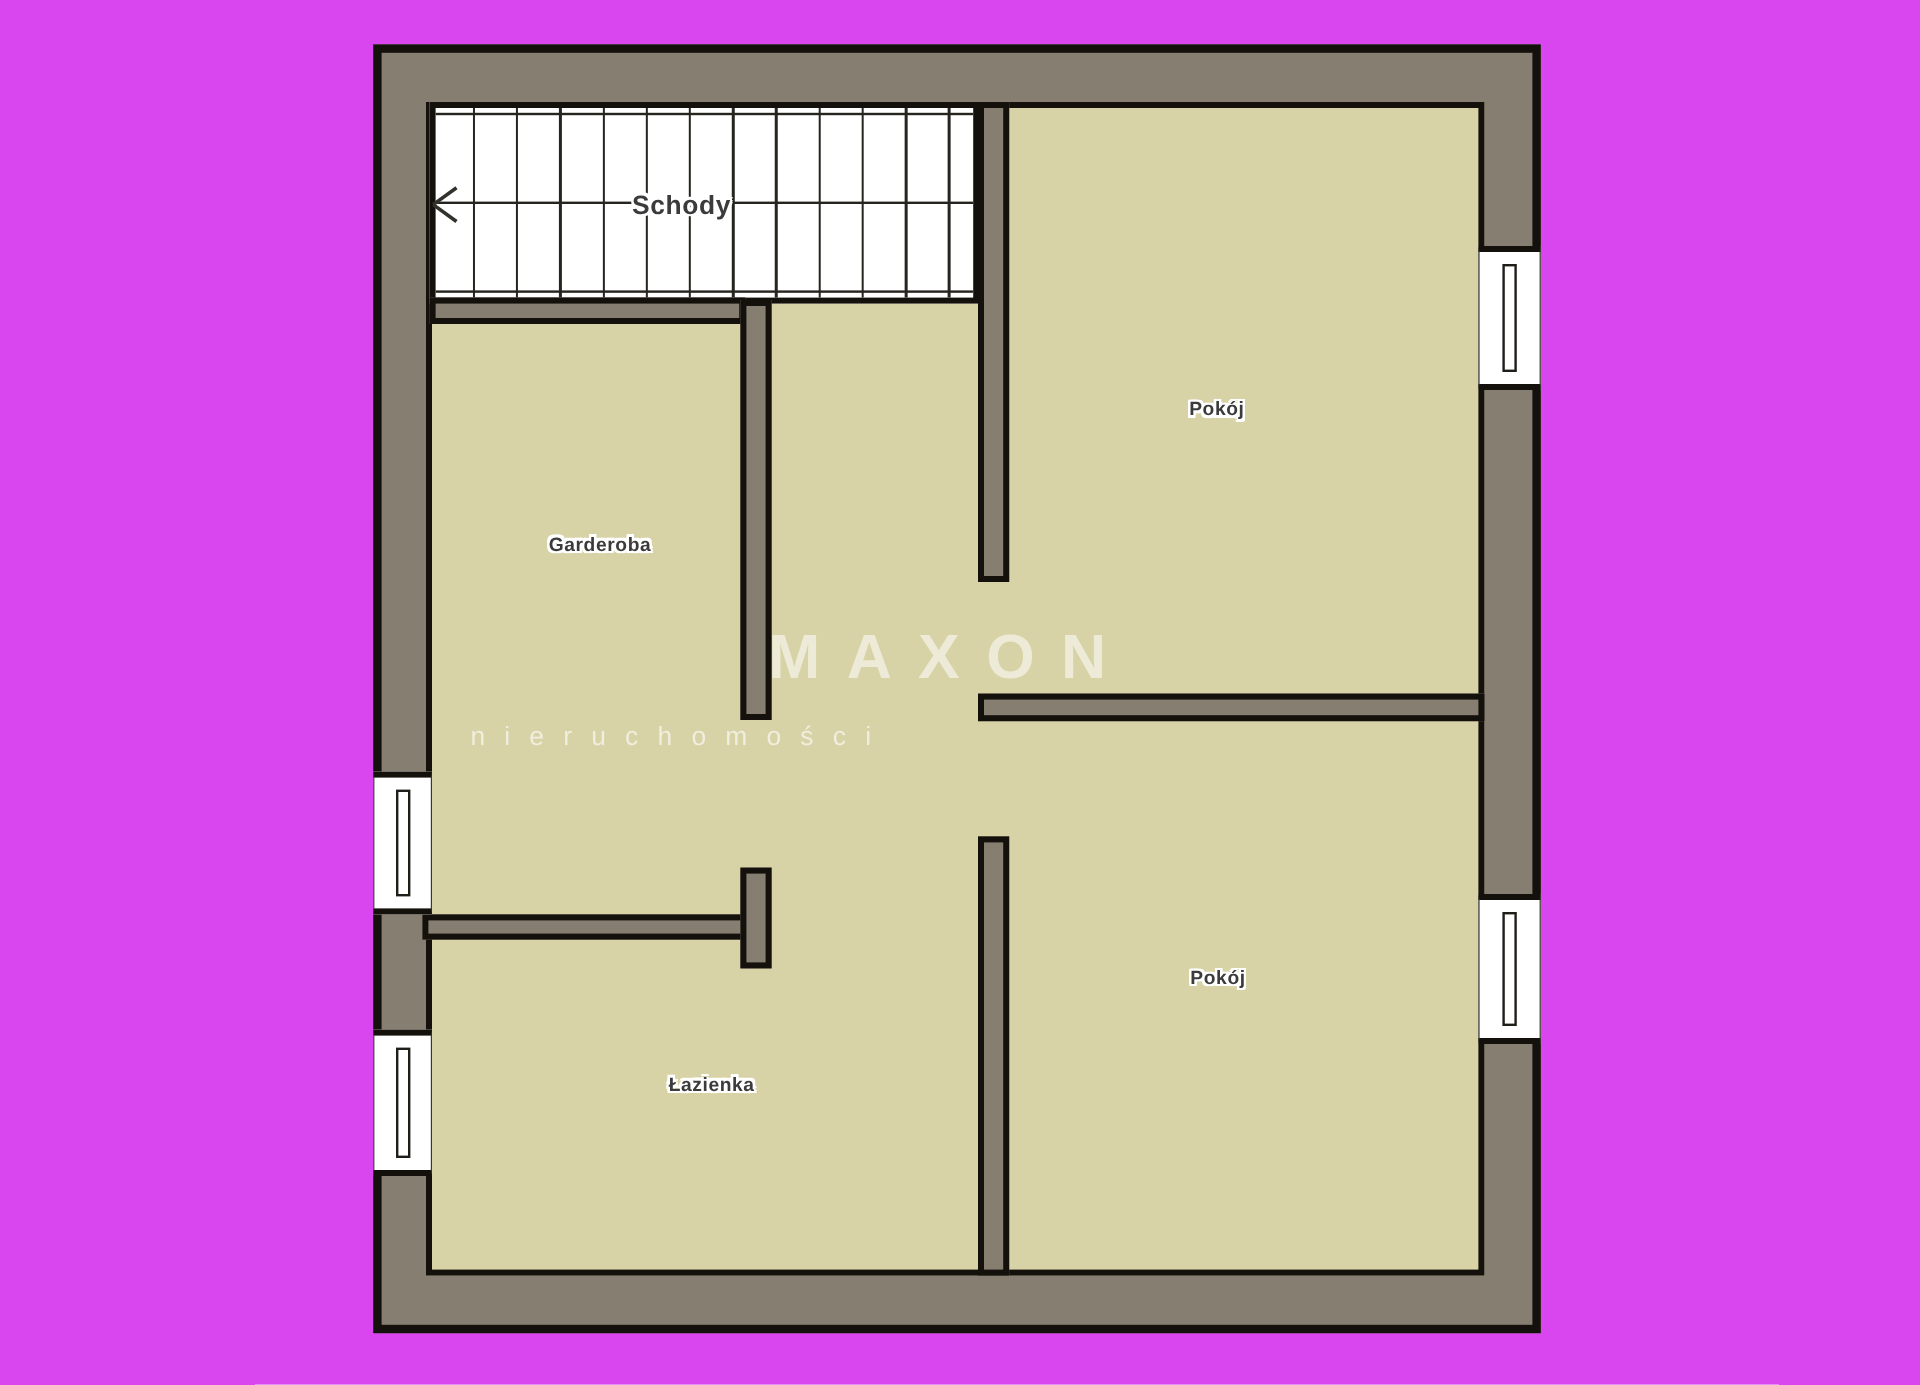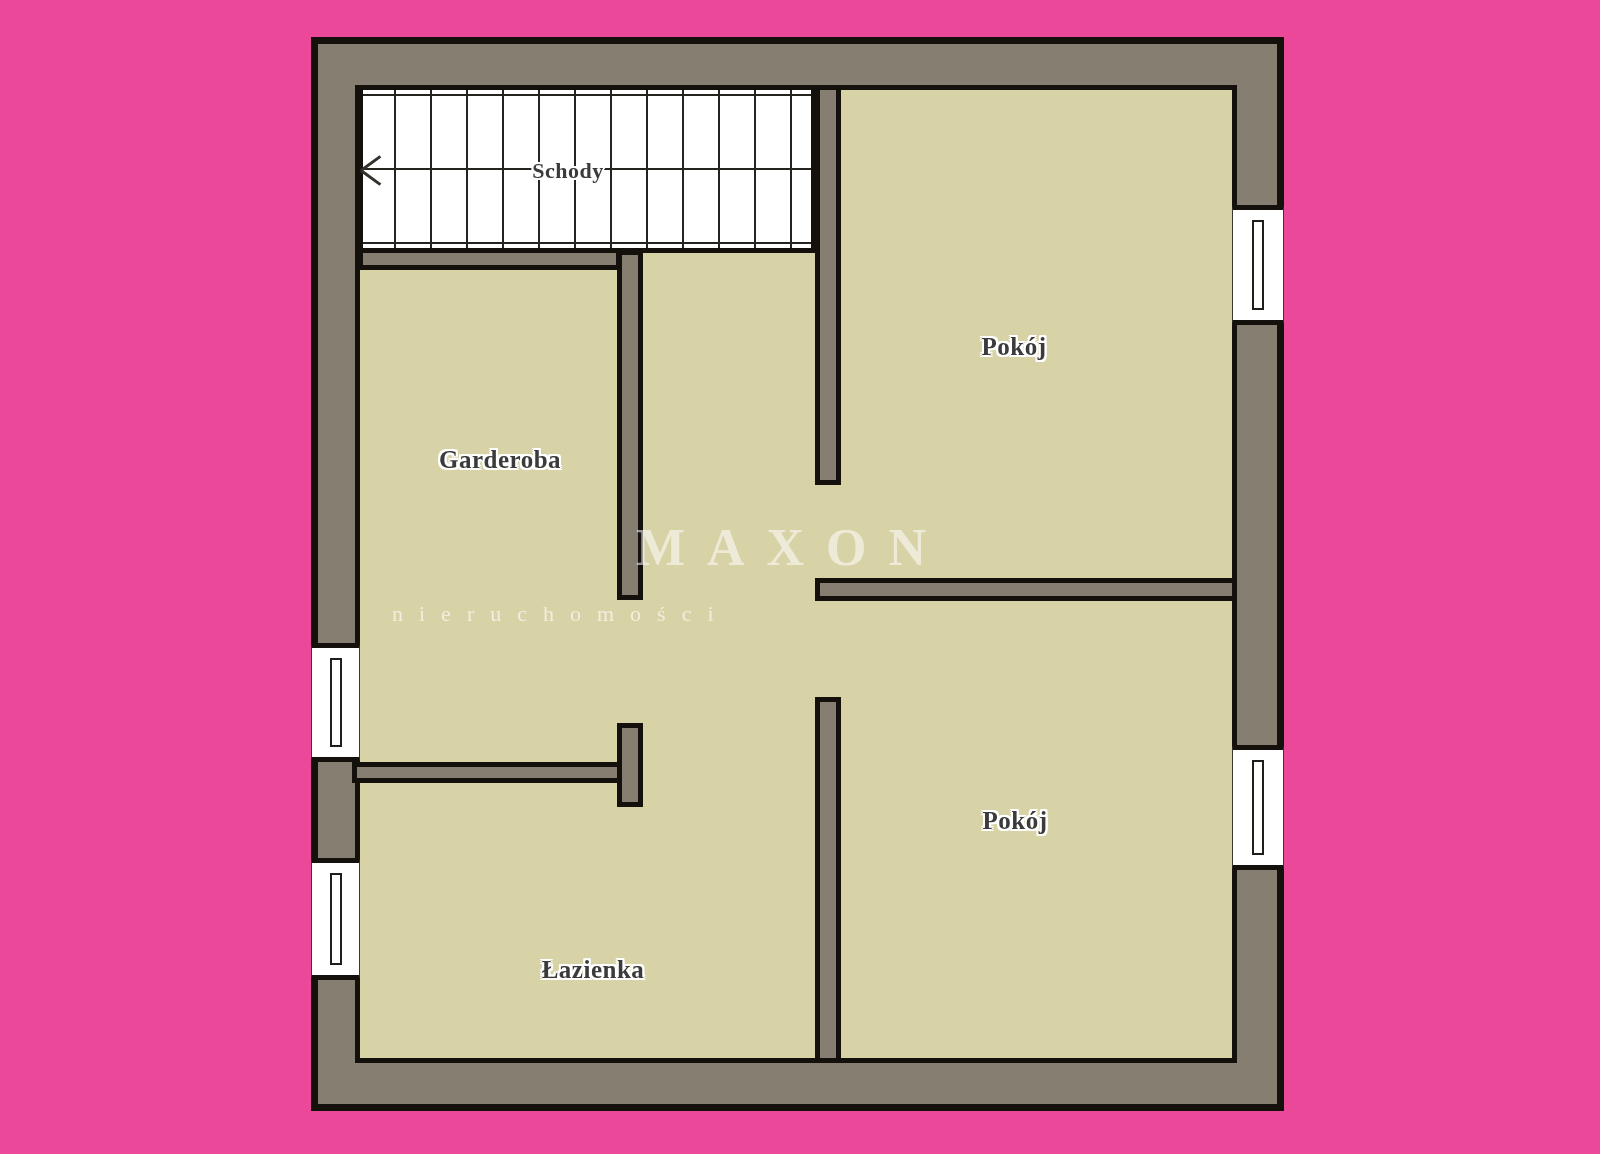--- a/index.html
+++ b/index.html
@@ -1,17 +1,17 @@
 <!DOCTYPE html>
 <html><head>
 <meta charset="utf-8">
 <style>
   html,body{margin:0;padding:0;background:#ffffff;}
-  .canvas{position:relative;width:1600px;height:1154px;background:#ec4899;overflow:hidden;
-          font-family:Liberation Serif, serif;}
+  .canvas{position:relative;width:1600px;height:1154px;background:#d946ef;overflow:hidden;
+          font-family:Liberation Sans, sans-serif;}
   .abs{position:absolute;box-sizing:border-box;}
 
   
   .outer-wall{left:311px;top:37px;width:973px;height:1074px;background:#867e71;border:7px solid #14110d;z-index:1;}
   .floor{left:355px;top:85px;width:882px;height:978px;background:#d8d2a7;border:5px solid #14110d;z-index:2;}
 
   
   .stairs{left:358px;top:85px;width:458px;height:168px;background:#ffffff;border:5px solid #14110d;z-index:3;}
   .treads{position:absolute;left:0;top:0;right:0;bottom:0;
           background:repeating-linear-gradient(to right,transparent 0 34px,#26241f 34px 36px);
@@ -38,29 +38,29 @@
   .window{background:#ffffff;border-top:5px solid #14110d;border-bottom:5px solid #14110d;
           border-left:1px solid #3a382f;border-right:1px solid #3a382f;z-index:4;}
   .win-left-1{left:311px;top:643px;width:49px;height:119px;}
   .win-left-2{left:311px;top:858px;width:49px;height:122px;}
   .win-right-1{left:1232px;top:205px;width:52px;height:120px;}
   .win-right-2{left:1232px;top:745px;width:52px;height:125px;}
   .glazing{position:absolute;left:50%;transform:translateX(-50%);top:10px;bottom:10px;width:12px;
            background:#ffffff;border:2px solid #201e19;box-sizing:border-box;}
 
   
-  .room-label{position:absolute;width:220px;text-align:center;font-weight:bold;font-size:25px;
+  .room-label{position:absolute;width:220px;text-align:center;font-weight:bold;font-size:16px;
               color:#3b3b3b;z-index:6;letter-spacing:0.5px;
               text-shadow:-2px -2px 0 #fff,2px -2px 0 #fff,-2px 2px 0 #fff,2px 2px 0 #fff,
                           0 -2px 0 #fff,0 2px 0 #fff,-2px 0 0 #fff,2px 0 0 #fff;}
   .lbl-schody{left:458px;top:158px;font-size:22px;}
   .lbl-garderoba{left:390px;top:446px;}
   .lbl-pokoj-top{left:904px;top:333px;}
   .lbl-pokoj-bottom{left:905px;top:807px;}
-  .lbl-lazienka{left:483px;top:956px;}
+  .lbl-lazienka{left:483px;top:896px;}
 
   
   .wm-title{position:absolute;left:392px;top:518px;width:800px;text-align:center;z-index:7;
             font-weight:bold;font-size:52px;letter-spacing:22px;color:rgba(255,255,255,0.55);
             white-space:nowrap;}
   .wm-sub{position:absolute;left:392px;top:601px;width:800px;z-index:7;
           font-size:22px;letter-spacing:16px;color:rgba(255,255,255,0.62);white-space:nowrap;}
 </style>
 </head>
 <body>

